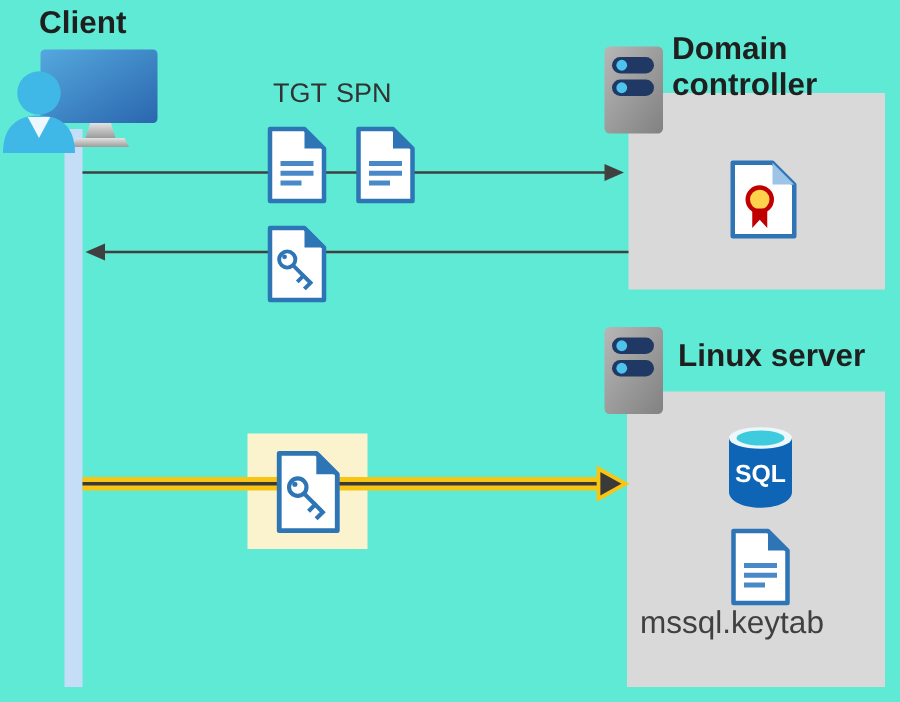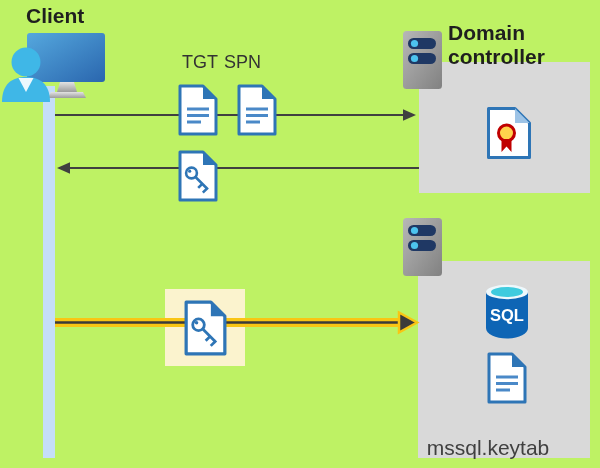--- a/index.html
+++ b/index.html
@@ -1,17 +1,17 @@
 <!DOCTYPE html>
 <html><head>
 <meta charset="utf-8">
 <style>
   html,body{margin:0;padding:0;background:#fff;}
   .canvas{
-    position:relative;width:600px;height:468px;background:#bef264;overflow:hidden;
+    position:relative;width:600px;height:468px;background:#5eead4;overflow:hidden;
     font-family:"Liberation Sans",sans-serif;
   }
   .abs{position:absolute;}
   .node-label{font-weight:bold;font-size:21px;color:#1f1f1f;line-height:1.15;z-index:3;}
   .small-label{font-size:18px;color:#333;text-align:right;z-index:3;}
   .file-label{font-size:21px;color:#404040;text-align:center;z-index:3;}
   .gray-box{background:#d9d9d9;z-index:1;}
   .highlight-box{background:#fbf3ce;z-index:1;}
   .lifeline{background:#c5def8;z-index:1;}
   svg.icon{z-index:3;overflow:visible;}
@@ -111,20 +111,21 @@
   </svg>
 
   <svg class="abs icon" style="left:184px;top:300px;" width="43" height="56" viewBox="0 0 40 52">
     <path d="M2 2 H25 L38 15 V50 H2 Z" fill="#ffffff" stroke="#2e75b6" stroke-width="3" stroke-linejoin="round"></path>
     <path d="M25 2 V15 H38 Z" fill="#2e75b6"></path>
     <circle cx="13.5" cy="23" r="5.4" fill="none" stroke="#2e75b6" stroke-width="2.6"></circle>
     <circle cx="11.7" cy="21.2" r="1.6" fill="#2e75b6"></circle>
     <path d="M17.7 27.2 L29 38.5 M29 38.5 L25.8 41.7 M24.3 33.8 L21.1 37" stroke="#2e75b6" stroke-width="2.6" fill="none" stroke-linecap="square"></path>
   </svg>
 
+  <div class="abs node-label" style="left:452px;top:226px;white-space:nowrap;">Linux server</div>
   <svg class="abs icon" style="left:402px;top:217px;" width="41" height="60" viewBox="0 0 41 60">
     <defs>
       <linearGradient id="srv-g2" x1="0" y1="0" x2="1" y2="1">
         <stop offset="0" stop-color="#b7b7b7"></stop>
           <stop offset="1" stop-color="#818181"></stop>
       </linearGradient>
     </defs>
     <rect x="1" y="1" width="39" height="58" rx="3.5" fill="url(#srv-g2)"></rect>
     <rect x="6" y="8" width="28" height="11" rx="5.5" fill="#1f3864"></rect>
     <circle cx="12.5" cy="13.5" r="3.6" fill="#4dc3ee"></circle>
@@ -135,15 +136,15 @@
     <path d="M4 10 V46 C4 52 13.4 56.5 25 56.5 C36.6 56.5 46 52 46 46 V10 Z" fill="#0e65b5"></path>
     <ellipse cx="25" cy="10" rx="21" ry="7.2" fill="#eef8fc"></ellipse>
     <ellipse cx="25" cy="10" rx="16" ry="5" fill="#3fcbde"></ellipse>
     <text class="sql-text" x="25" y="39" text-anchor="middle" font-size="16.5" fill="#ffffff">SQL</text>
   </svg>
   <svg class="abs icon" style="left:487px;top:352px;" width="40" height="52" viewBox="0 0 40 52">
     <path d="M2 2 H25 L38 15 V50 H2 Z" fill="#ffffff" stroke="#2e75b6" stroke-width="3" stroke-linejoin="round"></path>
     <path d="M25 2 V15 H38 Z" fill="#2e75b6"></path>
     <path d="M9 25 H31 M9 31.5 H31 M9 38 H23" stroke="#4a89c8" stroke-width="3.2"></path>
   </svg>
-  <div class="abs file-label" style="left:418px;top:436px;width:140px;">mssql.keytab</div>
+  <div class="abs file-label" style="left:418px;top:404px;width:140px;">mssql.keytab</div>
 
 </div>
 
 </body></html>

